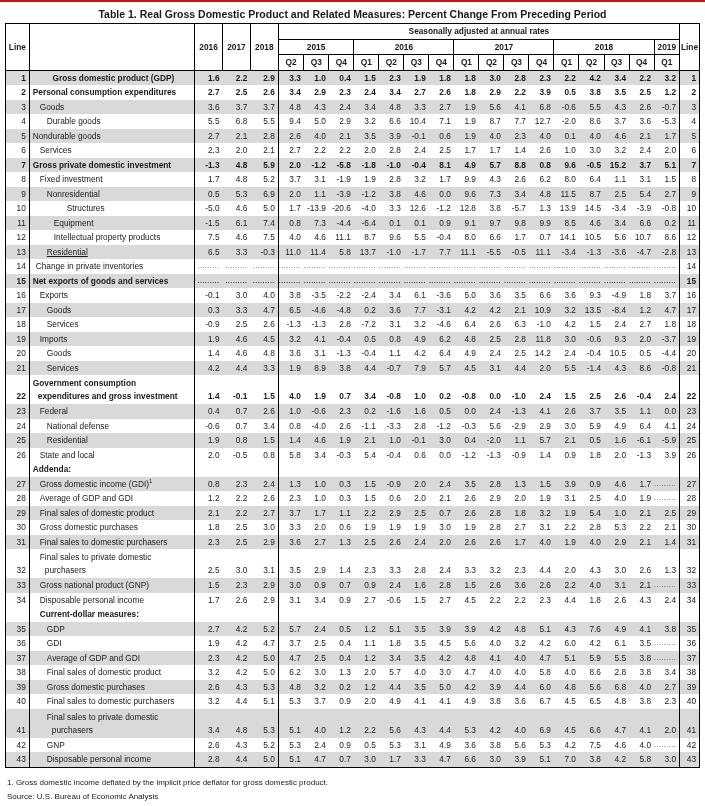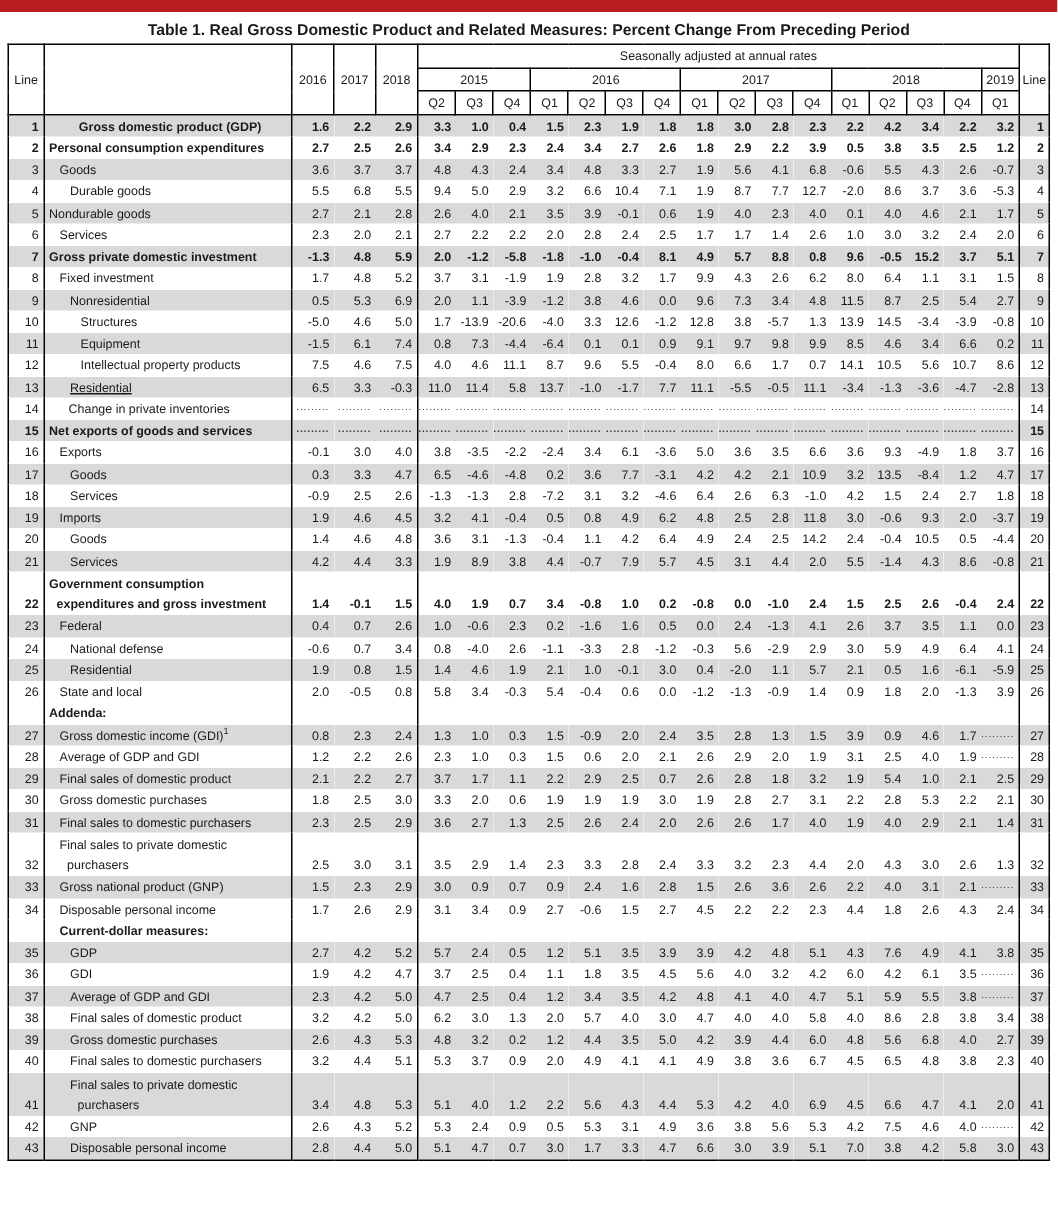--- a/index.html
+++ b/index.html
@@ -1,37 +1,37 @@
 <!DOCTYPE html>
 <html><head>
 <meta charset="utf-8">
 <style>
   * { box-sizing: border-box; }
   html,body { margin:0; padding:0; background:#ffffff; }
   .page {
     width:705px; height:806px; overflow:hidden;
     padding:2px 5px 0;
-    border-top:8px solid #b91c1c;
+    border-top:2px solid #b91c1c;
     font-family:"Liberation Sans", sans-serif;
     color:#1a1a1a;
   }
   .title {
     text-align:center; font-weight:bold; font-size:10.5px;
     padding:4px 0 3px;
   }
   table.gdp {
     border-collapse:collapse; table-layout:fixed;
     margin:0 auto; border:1px solid #000;
   }
   th, td {
     padding:0; margin:0; white-space:nowrap; overflow:hidden;
     font-size:8.3px; height:14.5px; line-height:14.5px;
   }
   thead th {
-    border:1px solid #000; font-weight:normal; text-align:center;
+    border:1px solid #000; font-weight:bold; text-align:center;
     background:#fff;
   }
   thead th.line-h { font-size:8.3px; }
   tbody td.num { text-align:right; padding-right:3px; }
   tbody td.line-l { text-align:right; padding-right:3px; border-right:1px solid #000; }
   tbody td.line-r { text-align:right; padding-right:3px; border-left:1px solid #000; }
   tbody td.label { padding-left:3px; border-right:1px solid #000; }
   tbody td.ann-last { border-right:1px solid #000; }
   tr.shade { background:#d9d9d9; }
   tr.boldrow td { font-weight:bold; }
@@ -322,21 +322,21 @@
           <td class="num">4.8</td>
           <td class="num">11.5</td>
           <td class="num">8.7</td>
           <td class="num">2.5</td>
           <td class="num">5.4</td>
           <td class="num">2.7</td>
           <td class="line-r">9</td>
         </tr>
         <tr class="">
           <td class="line-l">10</td>
-          <td class="label" style="padding-left: 24px;"><span>Structures</span></td>
+          <td class="label" style="padding-left: 37px;"><span>Structures</span></td>
           <td class="num">-5.0</td>
           <td class="num">4.6</td>
           <td class="num ann-last">5.0</td>
           <td class="num">1.7</td>
           <td class="num">-13.9</td>
           <td class="num">-20.6</td>
           <td class="num">-4.0</td>
           <td class="num">3.3</td>
           <td class="num">12.6</td>
           <td class="num">-1.2</td>
@@ -418,21 +418,21 @@
           <td class="num">11.1</td>
           <td class="num">-3.4</td>
           <td class="num">-1.3</td>
           <td class="num">-3.6</td>
           <td class="num">-4.7</td>
           <td class="num">-2.8</td>
           <td class="line-r">13</td>
         </tr>
         <tr class="">
           <td class="line-l">14</td>
-          <td class="label" style="padding-left: 16px;"><span>Change in private inventories</span></td>
+          <td class="label" style="padding-left: 6px;"><span>Change in private inventories</span></td>
           <td class="num dots">.........</td>
           <td class="num dots">.........</td>
           <td class="num ann-last dots">.........</td>
           <td class="num dots">.........</td>
           <td class="num dots">.........</td>
           <td class="num dots">.........</td>
           <td class="num dots">.........</td>
           <td class="num dots">.........</td>
           <td class="num dots">.........</td>
           <td class="num dots">.........</td>
@@ -1186,13 +1186,17 @@
           <td class="num">5.1</td>
           <td class="num">7.0</td>
           <td class="num">3.8</td>
           <td class="num">4.2</td>
           <td class="num">5.8</td>
           <td class="num">3.0</td>
           <td class="line-r">43</td>
         </tr>
       </tbody>
   </table>
+  <div class="foot">
+    <div>1. Gross domestic income deflated by the implicit price deflator for gross domestic product.</div>
+    <div>Source: U.S. Bureau of Economic Analysis</div>
+  </div>
 </div>
 
 </body></html>

